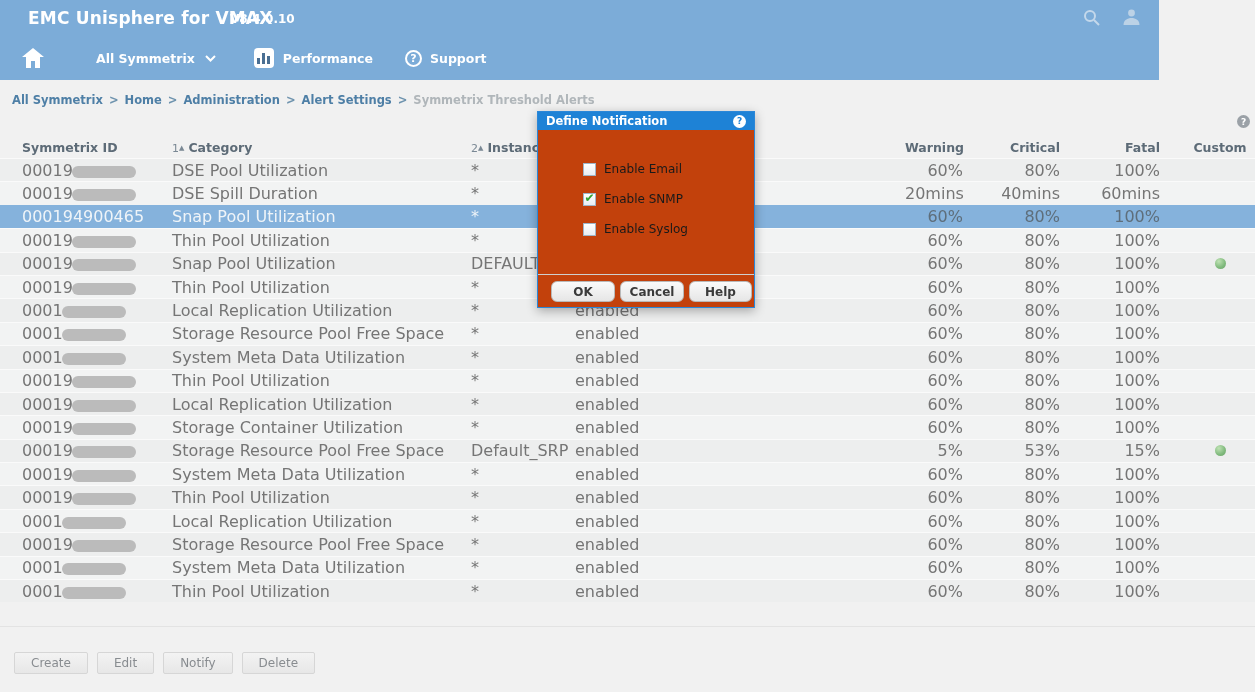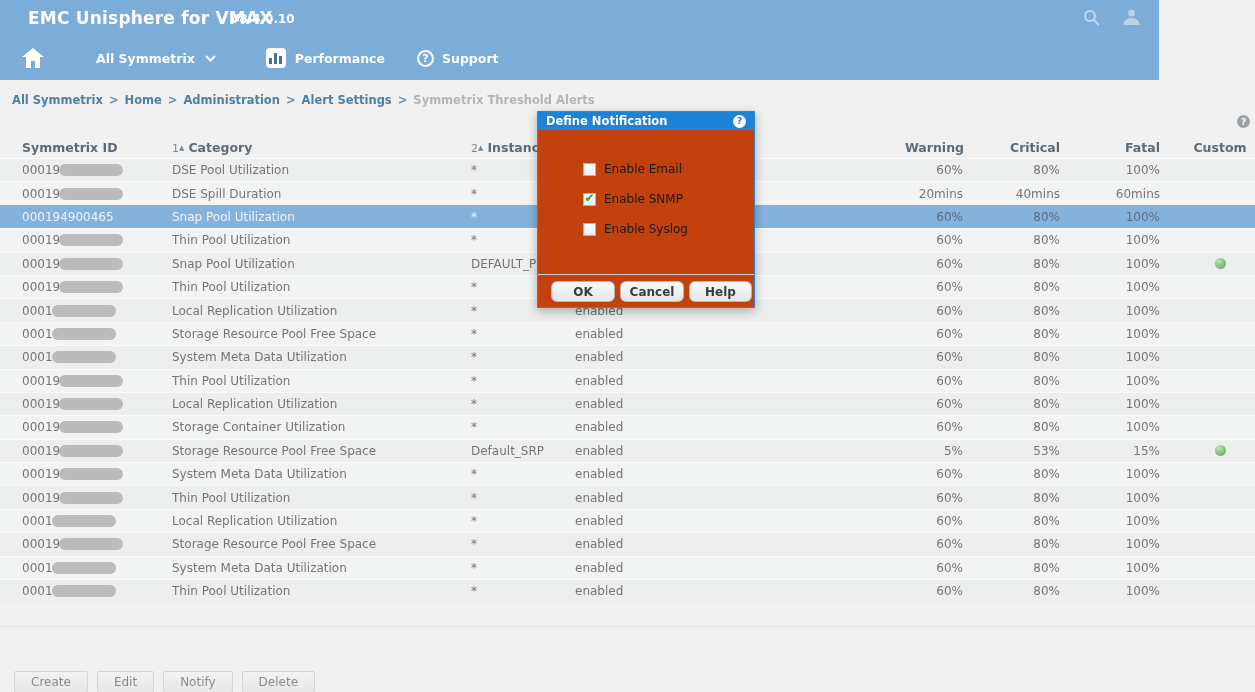--- a/index.html
+++ b/index.html
@@ -8,38 +8,38 @@
 
   
   .topbar { position:absolute; top:0; left:0; width:1159px; height:80px; background:#7CACD8; }
   .brand-row { position:absolute; top:0; left:0; right:0; height:36px; }
   .brand-title { position:absolute; left:28px; top:8px; color:#FFFFFF; font-size:17px; font-weight:bold; letter-spacing:.2px; }
   .brand-version { position:absolute; left:230px; top:12px; color:#FFFFFF; font-size:12px; font-weight:bold; }
   .topbar-icons { position:absolute; right:18px; top:8px; display:flex; gap:22px; align-items:center; }
   .nav-row { position:absolute; top:36px; left:0; right:0; height:44px; display:flex; align-items:center; }
   .home-btn { margin-left:22px; width:22px; height:20px; position:relative; cursor:pointer; }
   .scope { margin-left:52px; display:flex; align-items:center; gap:10px; color:#FFFFFF; font-size:12.5px; font-weight:bold; cursor:pointer; }
-  .perf { margin-left:50px; display:flex; align-items:center; gap:9px; color:#FFFFFF; font-size:12.5px; font-weight:bold; cursor:pointer; }
+  .perf { margin-left:38px; display:flex; align-items:center; gap:9px; color:#FFFFFF; font-size:12.5px; font-weight:bold; cursor:pointer; }
   .perf-icon { width:20px; height:20px; background:#FFFFFF; border-radius:4px; display:flex; align-items:flex-end; justify-content:center; gap:2px; padding:4px 3px; }
   .perf-icon i { display:block; width:3px; background:#4A6F93; }
   .support { margin-left:32px; display:flex; align-items:center; gap:8px; color:#FFFFFF; font-size:12.5px; font-weight:bold; cursor:pointer; }
   .q-circle { width:17px; height:17px; border:2px solid #FFFFFF; border-radius:50%; color:#FFFFFF;
     font-size:11px; font-weight:bold; display:flex; align-items:center; justify-content:center; }
 
   
   .breadcrumb { position:absolute; top:93px; left:12px; font-size:11.5px; font-weight:bold; color:#4E7FA6; }
   .breadcrumb a { color:#4E7FA6; text-decoration:none; cursor:pointer; }
   .breadcrumb .sep { color:#6E93AE; padding:0 6px; }
   .breadcrumb .current { color:#B0B6BA; }
   .page-help { position:absolute; top:115px; left:1237px; width:13px; height:13px; border-radius:50%;
     background:#9BA1A7; color:#FFFFFF; font-size:9px; font-weight:bold; display:flex; align-items:center; justify-content:center; cursor:pointer; }
 
   
   .grid { position:absolute; top:136px; left:0; width:1255px; }
-  .grid-row { display:flex; align-items:center; height:23.4px; padding-left:22px; font-size:12px; color:#757575; }
+  .grid-row { display:flex; align-items:center; height:23.4px; padding-left:22px; font-size:16px; color:#757575; }
   .grid-header { height:22px; font-size:12.5px; font-weight:bold; color:#5D6B77; background:transparent; }
   .grid-body .grid-row { cursor:pointer; border-top:1px solid #FAFAFA; }
   .grid-body .grid-row:nth-child(odd) { background:#EDEEEE; }
   .grid-body .grid-row:nth-child(even) { background:#F2F3F3; }
   .grid-body .grid-row.selected { background:#85B2DC; border-top-color:#85B2DC; }
   .grid-body .grid-row.selected .c-id, .grid-body .grid-row.selected .c-cat,
   .grid-body .grid-row.selected .c-inst, .grid-body .grid-row.selected .c-state { color:#EFF4F8; }
   .grid-body .grid-row.selected .c-num { color:#5E6E7B; }
   .c-id { width:150px; }
   .c-cat { width:299px; }
@@ -50,21 +50,21 @@
   .c-fatal { width:100px; text-align:right; }
   .c-custom { width:90px; display:flex; justify-content:center; padding-left:30px; }
   .sort { font-weight:normal; color:#7A8894; font-size:11px; margin-right:4px; }
   .sort .tri { font-size:7px; vertical-align:2px; }
   .redact { display:inline-block; width:64px; height:12px; background:#BBBBBB; border-radius:7px; vertical-align:-2px; margin-left:-1px; }
   .green-dot { width:11px; height:11px; border-radius:50%;
     background:radial-gradient(circle at 35% 30%, #BFE2B4, #7FB97C 60%, #6AA468); }
   .table-end { position:absolute; top:626px; left:0; width:1255px; border-top:1px solid #E3E3E3; }
 
   
-  .actions { position:absolute; top:652px; left:14px; display:flex; gap:9px;margin-top:19px; }
+  .actions { position:absolute; top:652px; left:14px; display:flex; gap:9px; }
   .actions button { height:22px; padding:0 16px; font-family:"DejaVu Sans", sans-serif; font-size:12px; color:#888C90;
     background:linear-gradient(#F3F3F3,#E7E7E7); border:1px solid #D6D6D6; border-radius:2px; cursor:pointer; }
 
   
   .dialog { position:absolute; top:111px; left:537px; width:218px; height:197px; background:#c2410c;
     border:1px solid #2B87D8; box-shadow:0 3px 10px rgba(0,0,0,.3); z-index:10; }
   .dialog-title { height:18px; background:#1E82D6; color:#FFFFFF; font-size:11.5px; font-weight:bold;
     display:flex; align-items:center; padding:0 8px; }
   .dialog-title .spacer { flex:1; }
   .dlg-help { width:13px; height:13px; border-radius:50%; background:#FFFFFF; color:#1E82D6;

